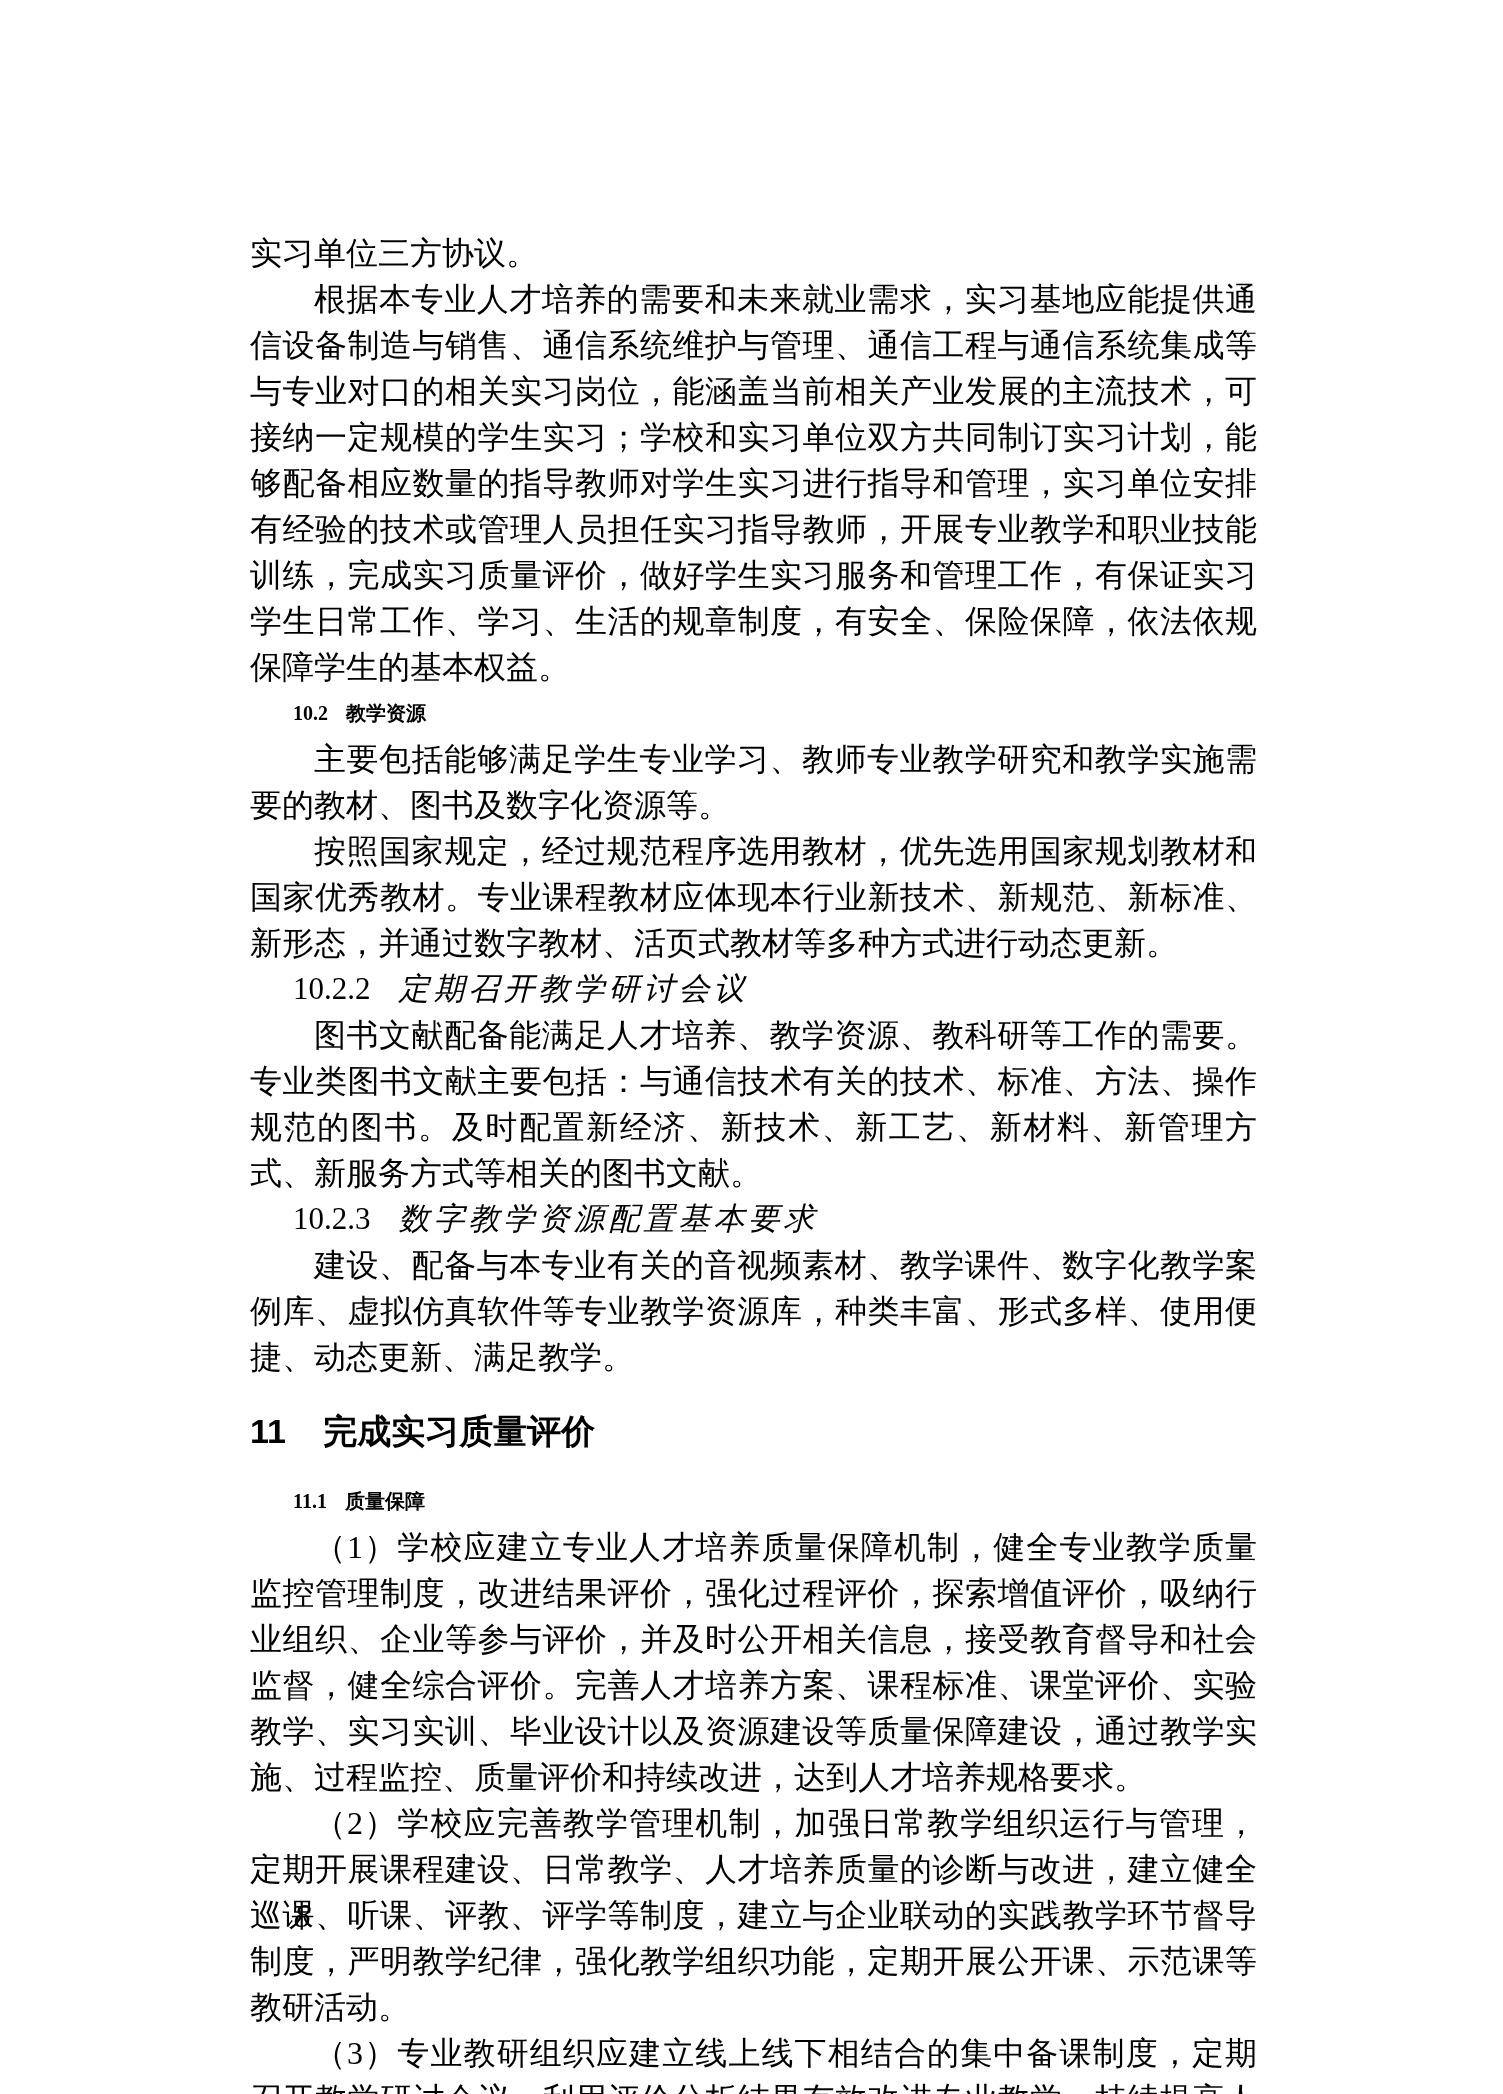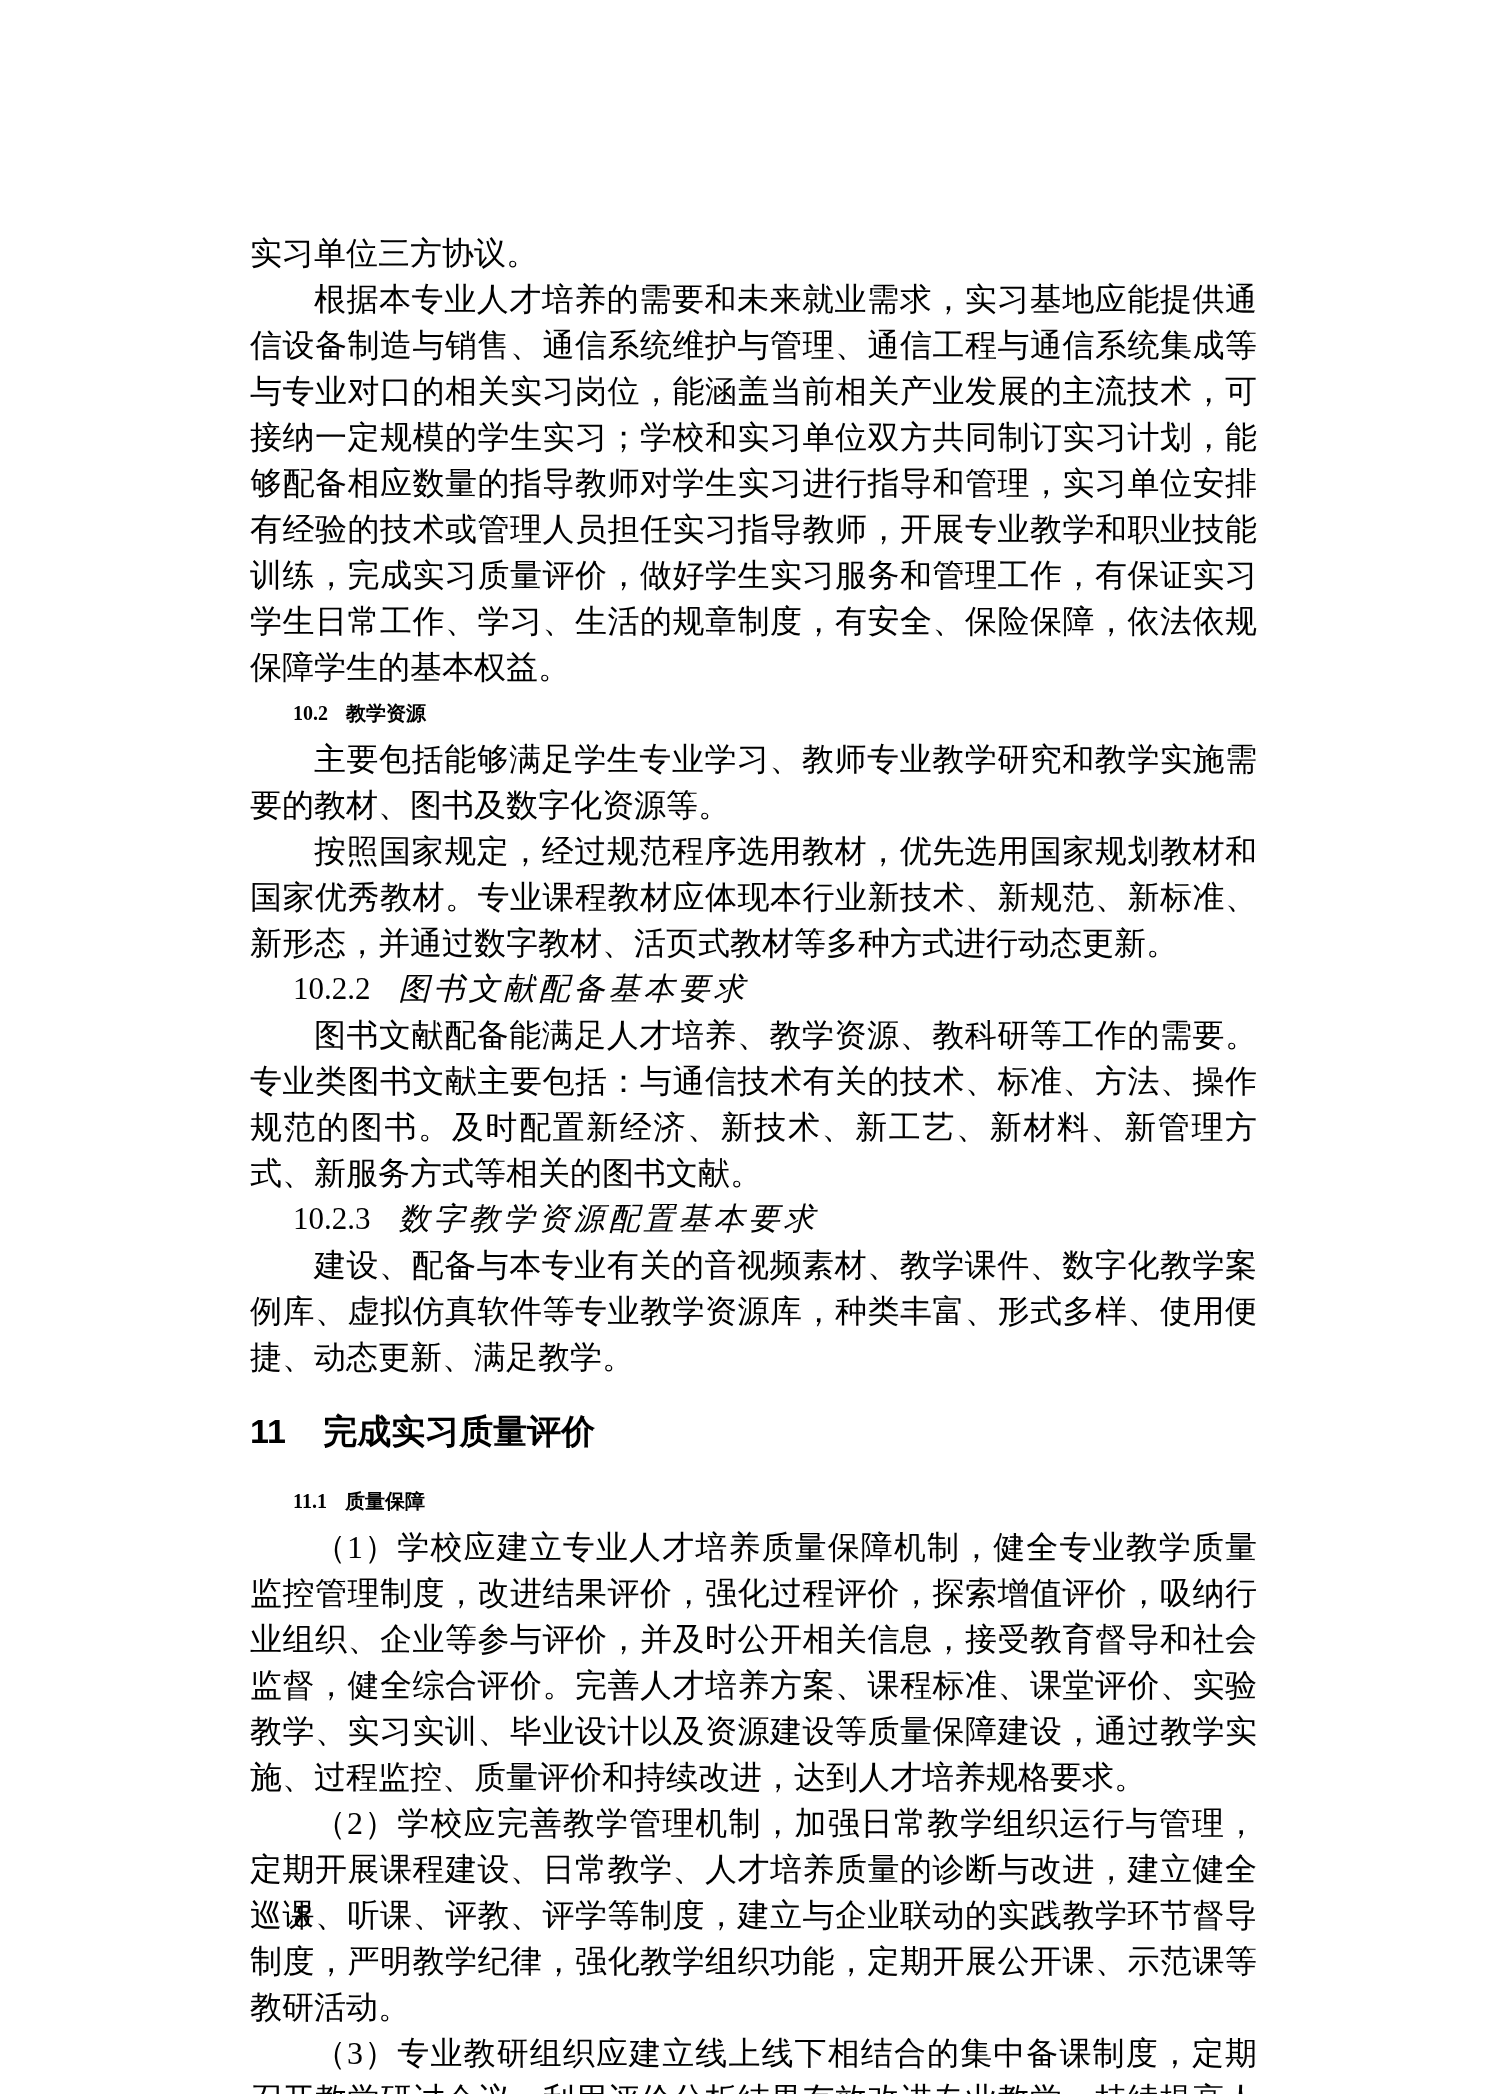--- a/index.html
+++ b/index.html
@@ -93,21 +93,21 @@
   <h3 class="section-heading">
     <span class="h-num">10.2</span><span class="h-title">教学资源</span>
   </h3>
 
   <p class="body-para">主要包括能够满足学生专业学习、教师专业教学研究和教学实施需要的教材、图书及数字化资源等。</p>
 
 
   <p class="body-para">按照国家规定，经过规范程序选用教材，优先选用国家规划教材和国家优秀教材。专业课程教材应体现本行业新技术、新规范、新标准、新形态，并通过数字教材、活页式教材等多种方式进行动态更新。</p>
 
   <h4 class="subsection-heading">
-    <span class="h-num">10.2.2</span><span class="h-title">图书文献配备基本要求</span>
+    <span class="h-num">10.2.2</span><span class="h-title">定期召开教学研讨会议</span>
   </h4>
 
   <p class="body-para">图书文献配备能满足人才培养、教学资源、教科研等工作的需要。专业类图书文献主要包括：与通信技术有关的技术、标准、方法、操作规范的图书。及时配置新经济、新技术、新工艺、新材料、新管理方式、新服务方式等相关的图书文献。</p>
 
   <h4 class="subsection-heading">
     <span class="h-num">10.2.3</span><span class="h-title">数字教学资源配置基本要求</span>
   </h4>
 
   <p class="body-para">建设、配备与本专业有关的音视频素材、教学课件、数字化教学案例库、虚拟仿真软件等专业教学资源库，种类丰富、形式多样、使用便捷、动态更新、满足教学。</p>
 

